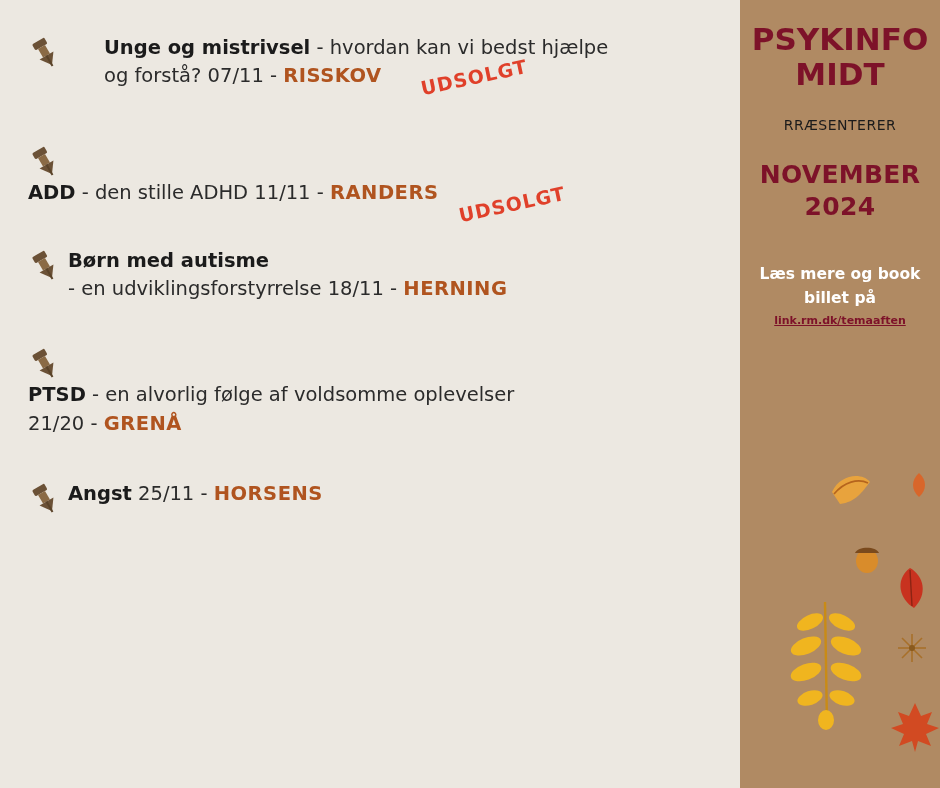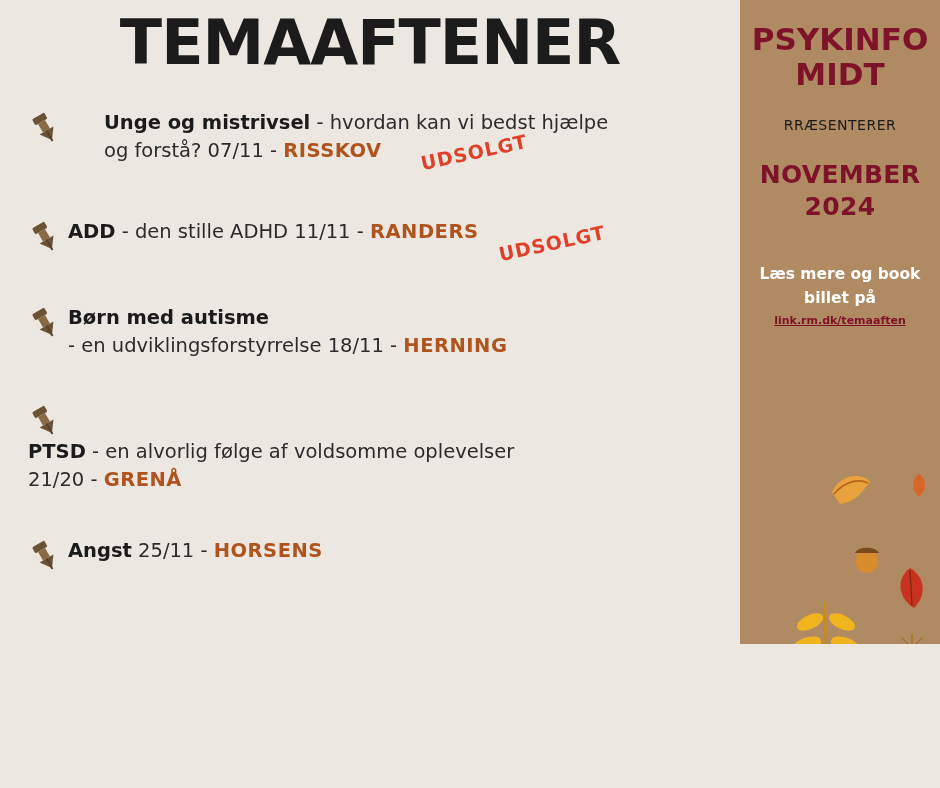--- a/index.html
+++ b/index.html
@@ -78,30 +78,30 @@
     font-size: 19px;
     letter-spacing: 1px;
     transform: rotate(-12deg);
     white-space: nowrap;
   }
   .sold-1 { left: 316px; top: 30px; }
   .sold-2 { left: 430px; top: 12px; }
 
   
   #event-0 { margin-top: 4px; gap: 36px; }
-  #event-1 { margin-top: 52px; }
+  #event-1 { margin-top: 52px; flex-direction: column; }
   #event-2 { margin-top: 40px; justify-content: flex-end; }
   #event-3 { margin-top: 42px; flex-direction: column; }
   #event-4 { margin-top: 42px; }
 
   
   .right {
     position: relative;
     width: 200px;
-    height: 644px;
+    height: 788px;
     background: #b08a63;
     box-sizing: border-box;
     padding: 14px 10px 0 10px;
     text-align: center;
     overflow: hidden;
   }
   .brand {
     font-weight: bold;
     font-size: 31px;
     line-height: 1.12;
@@ -147,21 +147,20 @@
   .l6 { left: 148px; top: 700px; }
   .l7 { left: 156px; top: 632px; }
 </style>
 </head>
 <body>
 
 <div class="poster">
 
   <div class="left">
 
-    <h1 class="main-title">TEMAAFTENER</h1>
 
     <div class="events">
 
       <div class="event" id="event-0">
         <div class="pin">
           <svg width="34" height="34" viewBox="0 0 34 34">
             <g transform="rotate(-30 17 17)">
               <rect x="10" y="3" width="14" height="7" rx="1.5" fill="#6b5136"></rect>
               <rect x="13" y="10" width="8" height="10" fill="#8a6a45"></rect>
               <polygon points="9,20 25,20 17,31" fill="#6b5136"></polygon>

